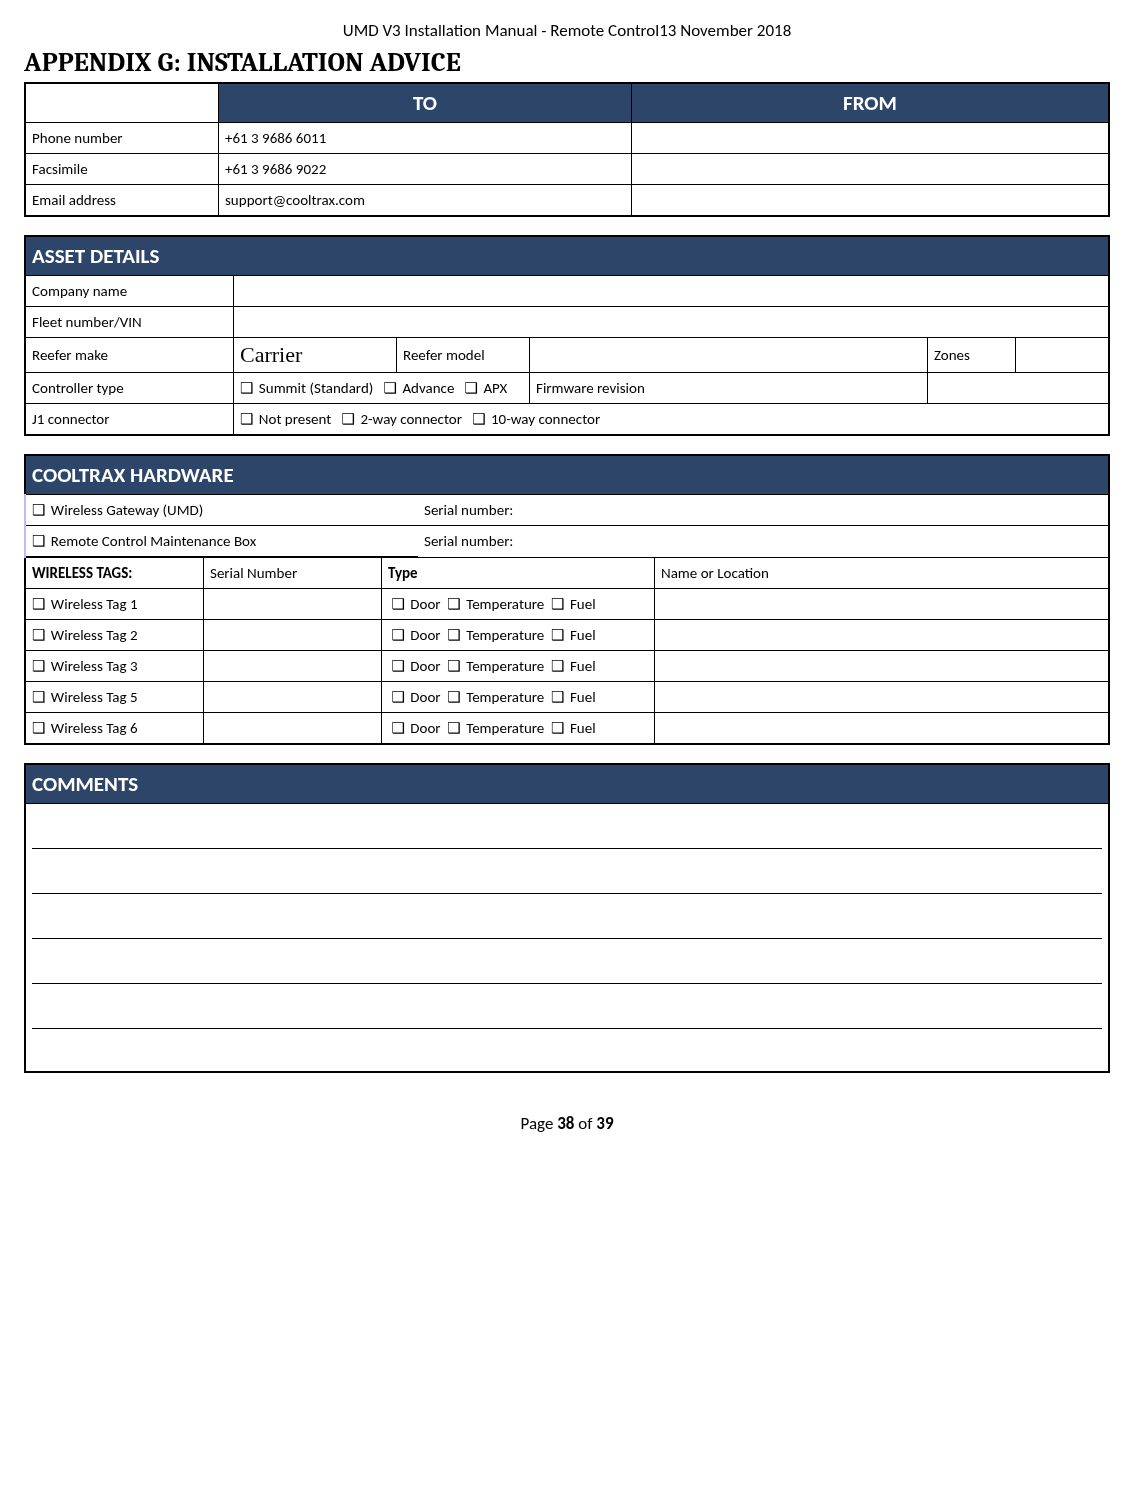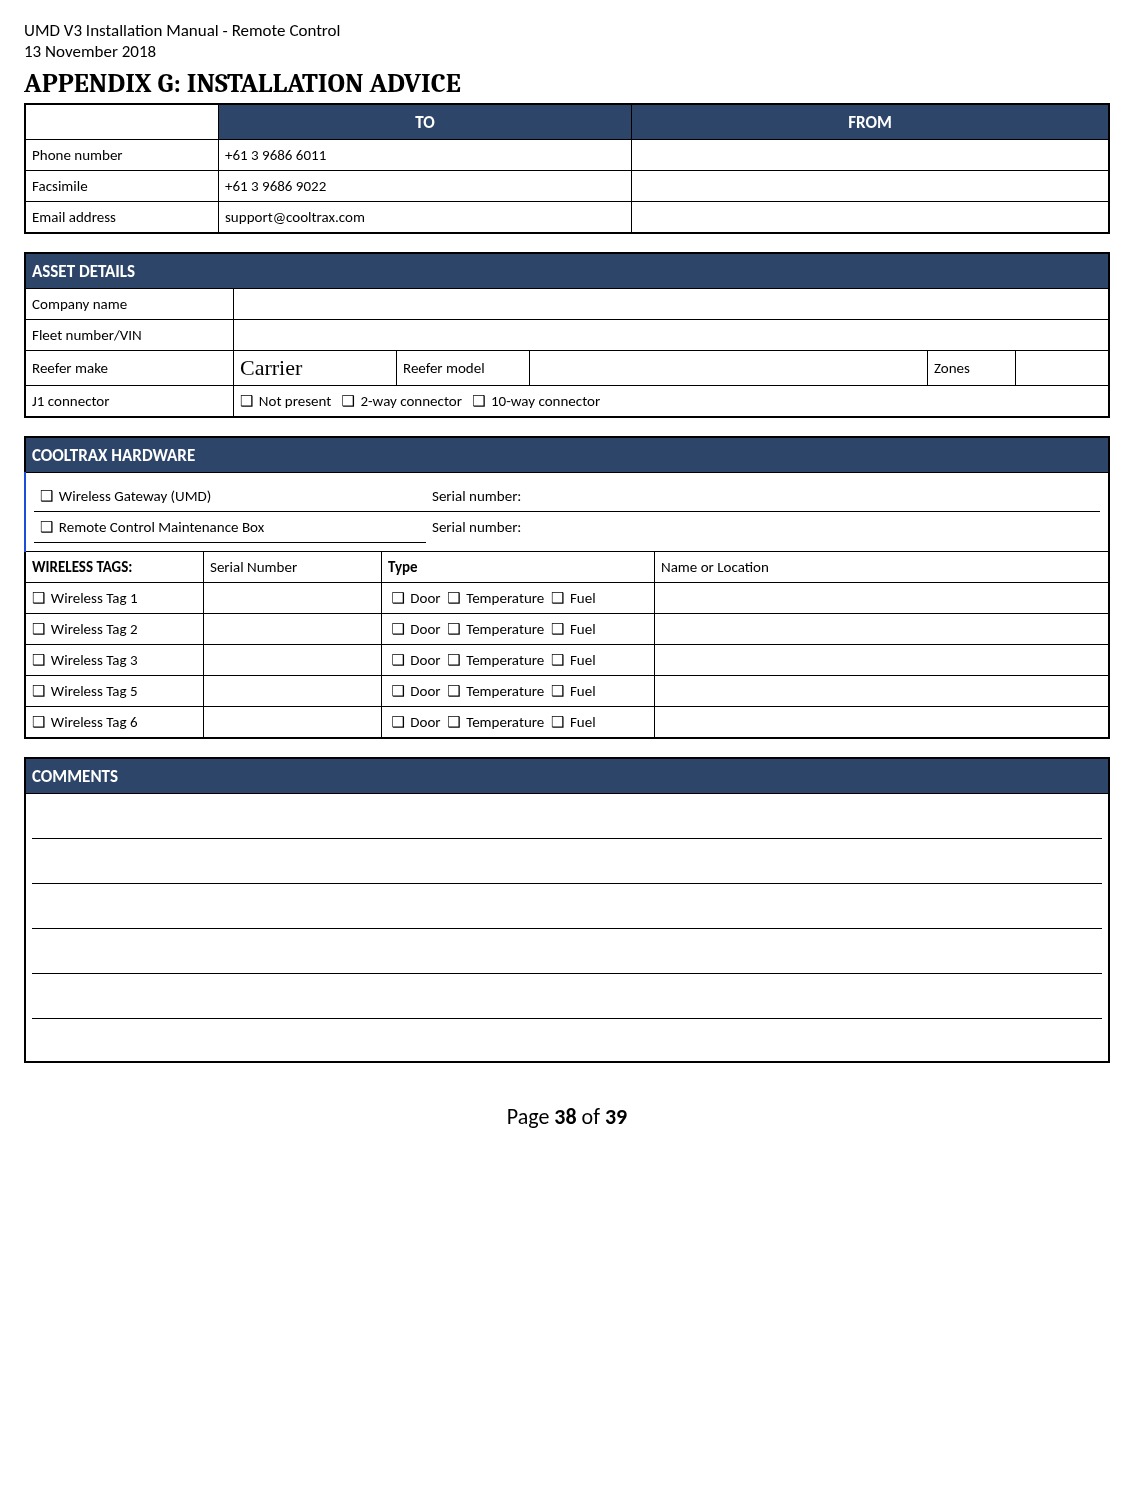--- a/index.html
+++ b/index.html
@@ -9,21 +9,20 @@
     background: #fff;
     color: #000;
     font-size: 15px;
     width: 1086px;
   }
   .page-header {
     display: flex;
     justify-content: center;
     font-size: 17px;
     margin-bottom: 6px;
-    flex-direction: column;
   }
   h1 {
     font-family: Cambria, Georgia, serif;
     font-size: 27px;
     font-weight: 700;
     margin: 0 0 4px 0;
   }
   table {
     border-collapse: collapse;
     width: 100%;
@@ -37,21 +36,21 @@
     padding: 4px 6px;
     vertical-align: middle;
     text-align: left;
     font-size: 15px;
     height: 22px;
   }
   .hdr {
     background: #2c4568;
     color: #fff;
     font-weight: 700;
-    font-size: 17px;
+    font-size: 21px;
     padding: 6px 6px;
   }
   .hdr-center {
     text-align: center;
   }
   .hdr-left {
     text-align: left;
   }
   .big {
     font-family: Liberation Serif, serif;
@@ -83,21 +82,21 @@
     height: 38px;
     margin: 0 6px 6px 6px;
   }
   .comment-line.last {
     border-bottom: none;
     height: 30px;
   }
   .footer {
     text-align: center;
     margin-top: 40px;
-    font-size: 22px;
+    font-size: 17px;
   }
   .b { font-weight: 700; }
 </style>
 </head>
 <body>
 
 <div class="page-header">
   <div>UMD V3 Installation Manual - Remote Control</div>
   <div>13 November 2018</div>
 </div>
@@ -144,37 +143,47 @@
   </tr>
   <tr>
     <td>Reefer make</td>
     <td class="big" style="width:150px">Carrier</td>
     <td style="width:120px">Reefer model</td>
     <td colspan="3"></td>
     <td style="width:75px">Zones</td>
     <td style="width:80px"></td>
   </tr>
   <tr>
+    <td>Controller type</td>
+    <td colspan="3">
+      <span class="cb">❑</span> <span>Summit (Standard)</span>&nbsp;&nbsp;
+      <span class="cb">❑</span> <span>Advance</span>&nbsp;&nbsp;
+      <span class="cb">❑</span> <span>APX</span>
+    </td>
+    <td colspan="2" style="width:150px">Firmware revision</td>
+    <td colspan="2"></td>
+  </tr>
+  <tr>
     <td>J1 connector</td>
     <td colspan="7">
       <span class="cb">❑</span> <span>Not present</span>&nbsp;&nbsp;
       <span class="cb">❑</span> <span>2-way connector</span>&nbsp;&nbsp;
       <span class="cb">❑</span> <span>10-way connector</span>
     </td>
   </tr>
 </tbody>
   </table>
 
 <table class="outer">
   <tbody>
       <tr>
         <td colspan="4" class="hdr hdr-left">COOLTRAX HARDWARE</td>
       </tr>
   <tr>
-    <td colspan="4" style="padding:8px;border-left:2px solid #1d4ed8;border-right:2px solid #000;">
+    <td colspan="4" style="padding:0;border-left:2px solid #c4b5fd;border-right:2px solid #000;">
       <table style="width:100%;border:none;margin:0">
         <tbody>
               <tr class="inner-row">
           <td style="width:380px;border-left:none;padding-left:6px;">
             <span class="cb">❑</span> <span>Wireless Gateway (UMD)</span>
           </td>
           <td style="border-right:none">Serial number:</td>
         </tr>
         <tr class="inner-row">
           <td style="border-left:none;padding-left:6px;margin-top:29px;">

